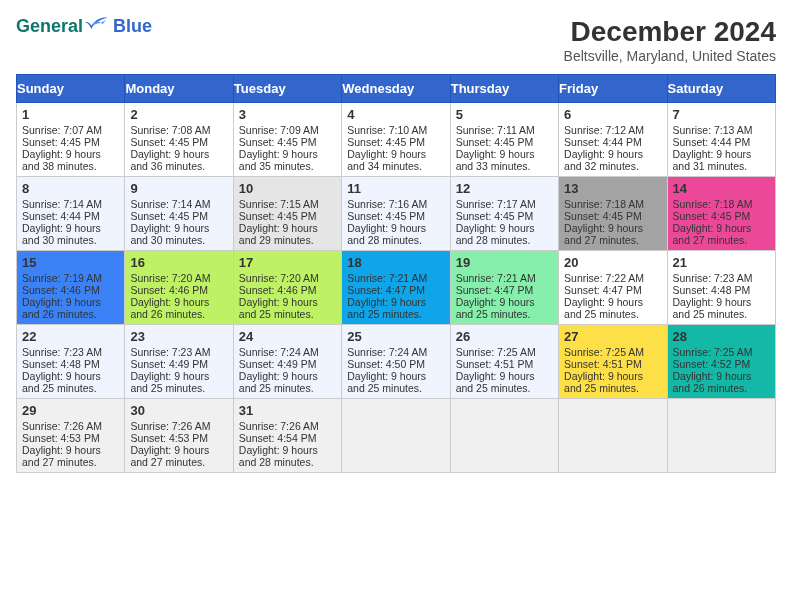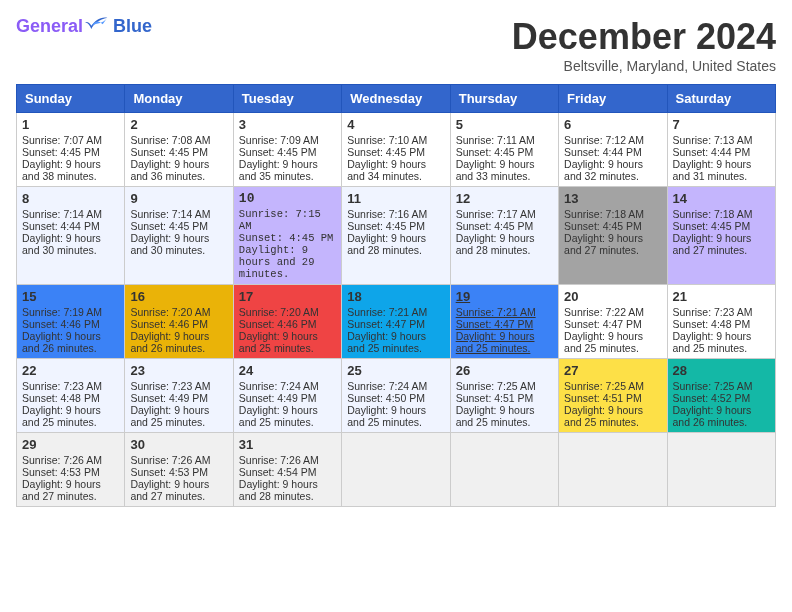--- a/index.html
+++ b/index.html
@@ -29,38 +29,38 @@
     .logo-bird {
       width: 24px;
       height: 20px;
       position: relative;
       top: -2px;
     }
     .title-area {
       text-align: right;
     }
     .month-title {
-      font-size: 36px;
+      font-size: 28px;
       font-weight: bold;
       color: #333;
     }
     .location {
       font-size: 14px;
       color: #555;
     }
     .calendar {
       width: 100%;
       border-collapse: collapse;
     }
     .calendar th {
       background: #3366cc;
       color: #fff;
       font-size: 13px;
       font-weight: bold;
-      padding: 6px 8px;
+      padding: 6px 0;
       text-align: left;
       border: 1px solid #2255bb;
     }
     .calendar td {
       border: 1px solid #ccc;
       vertical-align: top;
       padding: 4px 5px;
       font-size: 10.5px;
       color: #333;
       background: #fff;
@@ -85,21 +85,21 @@
     .last-row td {
       background: #f0f0f0 !important;
     }
   </style>
 </head>
 <body>
 
 <div class="header">
   <div class="logo">
     <div class="logo-text">
-      <span style="font-size:18px;font-weight:bold;color:#8b5cf6;">General</span>
+      <span style="font-size:18px;font-weight:bold;color:#0f766e;">General</span>
       <svg class="logo-bird" viewBox="0 0 30 22" xmlns="http://www.w3.org/2000/svg">
         <path d="M28 2 C20 0 12 6 8 12 C6 8 2 6 0 8 C4 8 6 12 8 16 C10 10 18 4 28 2Z" fill="#3366cc"></path>
         <path d="M28 2 C26 4 24 8 22 10 C18 6 14 4 8 12 C16 8 22 10 28 2Z" fill="#5599ff"></path>
       </svg>
       <span style="font-size:18px;font-weight:bold;color:#3366cc;margin-left:2px;">Blue</span>
     </div>
   </div>
   <div class="title-area">
     <div class="month-title">December 2024</div>
     <div class="location">Beltsville, Maryland, United States</div>
@@ -124,32 +124,32 @@
         <td style="background: rgb(255, 255, 255);"><span class="day-num">2</span><span>Sunrise: 7:08 AM</span><br><span>Sunset: 4:45 PM</span><br><span>Daylight: 9 hours and 36 minutes.</span></td>
         <td style="background: rgb(255, 255, 255);"><span class="day-num">3</span><span>Sunrise: 7:09 AM</span><br><span>Sunset: 4:45 PM</span><br><span>Daylight: 9 hours and 35 minutes.</span></td>
         <td style="background: rgb(255, 255, 255);"><span class="day-num">4</span><span>Sunrise: 7:10 AM</span><br><span>Sunset: 4:45 PM</span><br><span>Daylight: 9 hours and 34 minutes.</span></td>
         <td style="background: rgb(255, 255, 255);"><span class="day-num">5</span><span>Sunrise: 7:11 AM</span><br><span>Sunset: 4:45 PM</span><br><span>Daylight: 9 hours and 33 minutes.</span></td>
         <td style="background: rgb(255, 255, 255);"><span class="day-num">6</span><span>Sunrise: 7:12 AM</span><br><span>Sunset: 4:44 PM</span><br><span>Daylight: 9 hours and 32 minutes.</span></td>
         <td style="background: rgb(255, 255, 255);"><span class="day-num">7</span><span>Sunrise: 7:13 AM</span><br><span>Sunset: 4:44 PM</span><br><span>Daylight: 9 hours and 31 minutes.</span></td>
       </tr>
       <tr>
         <td style="background: rgb(240, 244, 255);"><span class="day-num">8</span><span>Sunrise: 7:14 AM</span><br><span>Sunset: 4:44 PM</span><br><span>Daylight: 9 hours and 30 minutes.</span></td>
         <td style="background: rgb(240, 244, 255);"><span class="day-num">9</span><span>Sunrise: 7:14 AM</span><br><span>Sunset: 4:45 PM</span><br><span>Daylight: 9 hours and 30 minutes.</span></td>
-        <td style="background: #c4b5fd; font-family: Liberation Mono, monospace;"><span class="day-num">10</span><span>Sunrise: 7:15 AM</span><br><span>Sunset: 4:45 PM</span><br><span>Daylight: 9 hours and 29 minutes.</span></td>
+        <td style="background: #e5e5e5;"><span class="day-num">10</span><span>Sunrise: 7:15 AM</span><br><span>Sunset: 4:45 PM</span><br><span>Daylight: 9 hours and 29 minutes.</span></td>
         <td style="background: rgb(240, 244, 255);"><span class="day-num">11</span><span>Sunrise: 7:16 AM</span><br><span>Sunset: 4:45 PM</span><br><span>Daylight: 9 hours and 28 minutes.</span></td>
         <td style="background: rgb(240, 244, 255);"><span class="day-num">12</span><span>Sunrise: 7:17 AM</span><br><span>Sunset: 4:45 PM</span><br><span>Daylight: 9 hours and 28 minutes.</span></td>
         <td style="background: #a3a3a3;"><span class="day-num">13</span><span>Sunrise: 7:18 AM</span><br><span>Sunset: 4:45 PM</span><br><span>Daylight: 9 hours and 27 minutes.</span></td>
-        <td style="background: #c4b5fd;"><span class="day-num">14</span><span>Sunrise: 7:18 AM</span><br><span>Sunset: 4:45 PM</span><br><span>Daylight: 9 hours and 27 minutes.</span></td>
+        <td style="background: #ec4899;"><span class="day-num">14</span><span>Sunrise: 7:18 AM</span><br><span>Sunset: 4:45 PM</span><br><span>Daylight: 9 hours and 27 minutes.</span></td>
       </tr>
       <tr>
         <td style="background: #3b82f6;"><span class="day-num">15</span><span>Sunrise: 7:19 AM</span><br><span>Sunset: 4:46 PM</span><br><span>Daylight: 9 hours and 26 minutes.</span></td>
-        <td style="background: #eab308;"><span class="day-num">16</span><span>Sunrise: 7:20 AM</span><br><span>Sunset: 4:46 PM</span><br><span>Daylight: 9 hours and 26 minutes.</span></td>
-        <td style="background: #ef4444;"><span class="day-num">17</span><span>Sunrise: 7:20 AM</span><br><span>Sunset: 4:46 PM</span><br><span>Daylight: 9 hours and 25 minutes.</span></td>
+        <td style="background: #bef264;"><span class="day-num">16</span><span>Sunrise: 7:20 AM</span><br><span>Sunset: 4:46 PM</span><br><span>Daylight: 9 hours and 26 minutes.</span></td>
+        <td style="background: #bef264;"><span class="day-num">17</span><span>Sunrise: 7:20 AM</span><br><span>Sunset: 4:46 PM</span><br><span>Daylight: 9 hours and 25 minutes.</span></td>
         <td style="background: #0ea5e9;"><span class="day-num">18</span><span>Sunrise: 7:21 AM</span><br><span>Sunset: 4:47 PM</span><br><span>Daylight: 9 hours and 25 minutes.</span></td>
-        <td style="background: #3b82f6; text-decoration: underline;"><span class="day-num">19</span><span>Sunrise: 7:21 AM</span><br><span>Sunset: 4:47 PM</span><br><span>Daylight: 9 hours and 25 minutes.</span></td>
+        <td style="background: #86efac;"><span class="day-num">19</span><span>Sunrise: 7:21 AM</span><br><span>Sunset: 4:47 PM</span><br><span>Daylight: 9 hours and 25 minutes.</span></td>
         <td style="background: rgb(255, 255, 255);"><span class="day-num">20</span><span>Sunrise: 7:22 AM</span><br><span>Sunset: 4:47 PM</span><br><span>Daylight: 9 hours and 25 minutes.</span></td>
         <td style="background: rgb(255, 255, 255);"><span class="day-num">21</span><span>Sunrise: 7:23 AM</span><br><span>Sunset: 4:48 PM</span><br><span>Daylight: 9 hours and 25 minutes.</span></td>
       </tr>
       <tr>
         <td style="background: rgb(240, 244, 255);"><span class="day-num">22</span><span>Sunrise: 7:23 AM</span><br><span>Sunset: 4:48 PM</span><br><span>Daylight: 9 hours and 25 minutes.</span></td>
         <td style="background: rgb(240, 244, 255);"><span class="day-num">23</span><span>Sunrise: 7:23 AM</span><br><span>Sunset: 4:49 PM</span><br><span>Daylight: 9 hours and 25 minutes.</span></td>
         <td style="background: rgb(240, 244, 255);"><span class="day-num">24</span><span>Sunrise: 7:24 AM</span><br><span>Sunset: 4:49 PM</span><br><span>Daylight: 9 hours and 25 minutes.</span></td>
         <td style="background: rgb(240, 244, 255);"><span class="day-num">25</span><span>Sunrise: 7:24 AM</span><br><span>Sunset: 4:50 PM</span><br><span>Daylight: 9 hours and 25 minutes.</span></td>
         <td style="background: rgb(240, 244, 255);"><span class="day-num">26</span><span>Sunrise: 7:25 AM</span><br><span>Sunset: 4:51 PM</span><br><span>Daylight: 9 hours and 25 minutes.</span></td>
         <td style="background: #fde047;"><span class="day-num">27</span><span>Sunrise: 7:25 AM</span><br><span>Sunset: 4:51 PM</span><br><span>Daylight: 9 hours and 25 minutes.</span></td>

